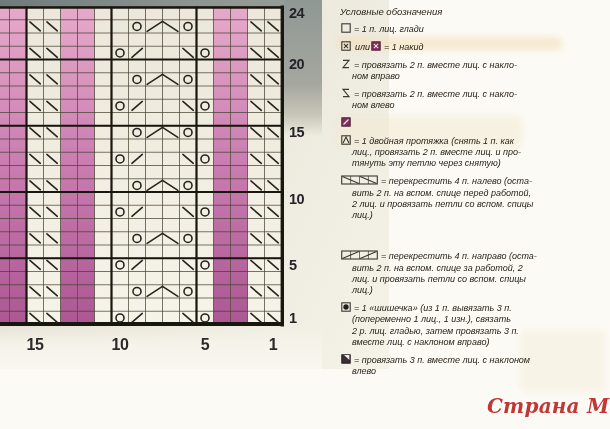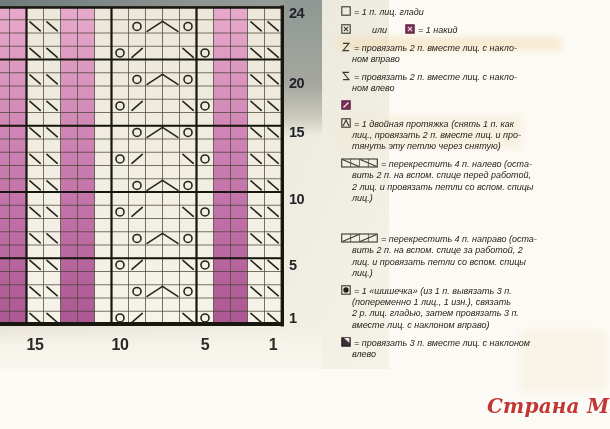--- a/index.html
+++ b/index.html
@@ -43,21 +43,21 @@
   }
   .legend-streak{position:absolute;border-radius:6px;filter:blur(3px);}
   .streak-1{left:337px;top:37px;width:225px;height:13px;background:rgba(241,224,185,.6);}
   .streak-2{left:337px;top:116px;width:185px;height:32px;background:rgba(242,233,209,.55);}
   .streak-3{left:520px;top:330px;width:85px;height:62px;background:rgba(244,236,216,.45);}
   .legend-title{margin:0 0 6px 1px;font-size:9.5px;color:#2b251c;}
   .li{
     position:relative;margin:0 0 5.5px 0;padding-left:13px;text-indent:-11px;
   }
   .li .txt{white-space:pre-line;}
-  .li .conj{margin:0 18px;}
+  .li .conj{margin:0 1px;}
   .icsvg{display:inline-block;vertical-align:-1px;margin-right:3px;}
   #legend-items .li:nth-child(8){margin-top:29px;}
   #legend-items .li:nth-child(11){margin-top:1px;}
   
   .watermark{
     position:absolute;left:487px;top:394px;width:123px;height:30px;
     font-family:"DejaVu Serif",serif;font-style:italic;font-weight:bold;
     font-size:20px;color:#c23731;text-align:center;letter-spacing:.2px;
     text-shadow:0 0 2px #fff,0 0 3px #fff,1px 1px 2px #fff,-1px -1px 2px #fff,0 0 5px #fff;
     white-space:nowrap;
@@ -188,39 +188,40 @@
         <path d="M131.9 322.35 L142.3 313.45" stroke="#26251d" stroke-width="1.6" stroke-linecap="round" fill="none"></path>
         <path d="M182.9 313.45 L193.3 322.35" stroke="#26251d" stroke-width="1.6" stroke-linecap="round" fill="none"></path>
         <circle cx="205" cy="317.95" r="4" stroke="#26251d" stroke-width="1.6" stroke-linecap="round" fill="none"></circle>
         <path d="M250.9 313.45 L261.3 322.35" stroke="#26251d" stroke-width="1.6" stroke-linecap="round" fill="none"></path>
         <path d="M267.9 313.45 L278.3 322.35" stroke="#26251d" stroke-width="1.6" stroke-linecap="round" fill="none"></path>
       </svg>
   </div>
   <div class="photo-bottom-light"></div>
   <div id="row-labels">
       <div class="row-label" style="top: 6.125px;">24</div>
-      <div class="row-label" style="top: 76px;">20</div>
+      <div class="row-label" style="top: 57px;">20</div>
       <div class="row-label" style="top: 125.375px;">15</div>
       <div class="row-label" style="top: 191.625px;">10</div>
       <div class="row-label" style="top: 257.875px;">5</div>
       <div class="row-label" style="top: 310.875px;">1</div>
     </div>
   <div id="col-labels">
       <div class="col-label" style="left: 20px;">15</div>
       <div class="col-label" style="left: 105px;">10</div>
       <div class="col-label" style="left: 190px;">5</div>
       <div class="col-label" style="left: 258px;">1</div>
     </div>
 </div>
 
 <div class="legend-streak streak-1"></div>
 <div class="legend-streak streak-2"></div>
 <div class="legend-streak streak-3"></div>
 
 <div class="legend">
+  <div class="legend-title">Условные обозначения</div>
   <div id="legend-items">
       <div class="li"><span><svg class="icsvg" width="10" height="10" viewBox="0 0 10 10">
             <rect x="0.8" y="0.8" width="8.4" height="8.4" stroke="#393730" stroke-width="1.1" fill="none"></rect>
           </svg></span><span class="txt">= 1 п. лиц. глади</span></div>
       <div class="li"><span><svg class="icsvg" width="10" height="10" viewBox="0 0 10 10">
             <rect x="0.8" y="0.8" width="8.4" height="8.4" stroke="#393730" stroke-width="1.1" fill="none"></rect>
             <path d="M2.9 2.9 L7.1 7.1 M7.1 2.9 L2.9 7.1" stroke="#393730" stroke-width="1.1" fill="none"></path>
           </svg></span><span class="conj">или</span><span><svg class="icsvg" width="10" height="10" viewBox="0 0 10 10">
             <rect x="0.8" y="0.8" width="8.4" height="8.4" fill="#7c3157" stroke="#53213e" stroke-width="1"></rect>
             <path d="M2.9 2.9 L7.1 7.1 M7.1 2.9 L2.9 7.1" stroke="#f2d7e6" stroke-width="1.1" fill="none"></path>

